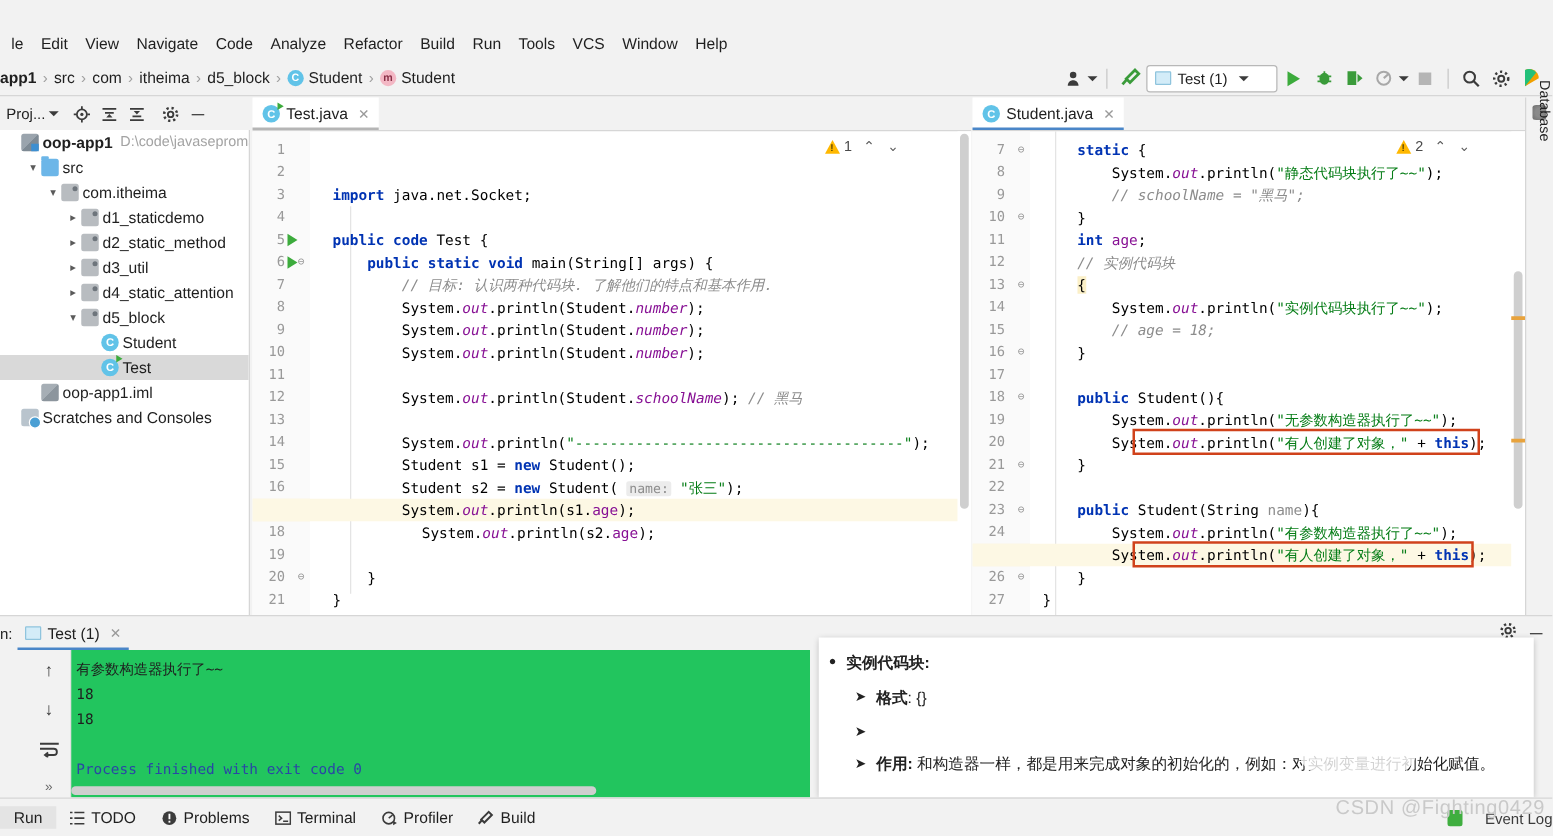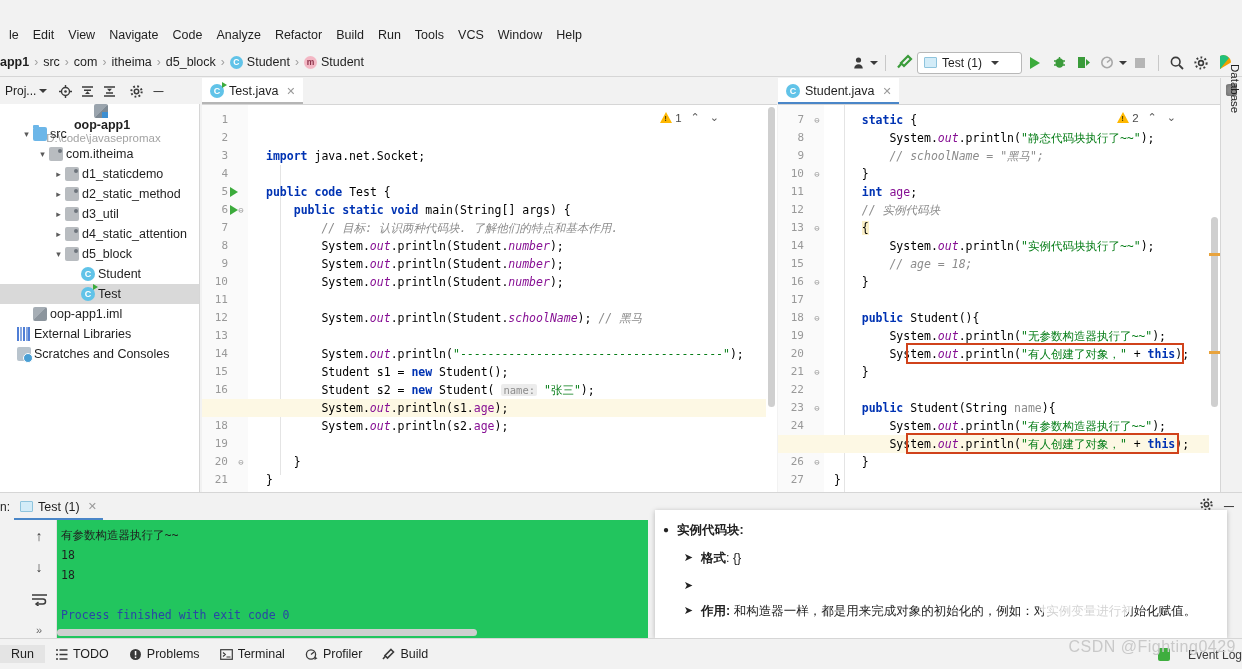--- a/index.html
+++ b/index.html
@@ -407,21 +407,21 @@
     <span class="th-ico" style="margin-left:7px">
       <svg width="15" height="15" viewBox="0 0 15 15">
           <circle cx="7.5" cy="7.5" r="2.2" fill="none" stroke="#3b3b3b" stroke-width="1.5"></circle>
           <circle cx="7.5" cy="7.5" r="5.2" fill="none" stroke="#3b3b3b" stroke-width="2" stroke-dasharray="1.8 2.3"></circle>
         </svg>
     </span>
     <span class="th-ico" style="font-size:14px;color:#3b3b3b">─</span>
   </div>
 
   <div class="tree" id="tree">
-      <div class="tn" style="padding-left: 4px; flex-direction: column;">
+      <div class="tn" style="padding-left: 4px;">
         <span class="tn-arrow"></span>
         <span class="ico module"></span>
         <span class="tn-label" style="font-weight: bold;">oop-app1</span>
         <span class="tn-sub">D:\code\javasepromax</span>
       </div>
       <div class="tn" style="padding-left: 20px;">
         <span class="tn-arrow">▾</span>
         <span class="ico folder-src"></span>
         <span class="tn-label">src</span>
       </div>
@@ -462,25 +462,20 @@
       </div>
       <div class="tn sel" style="padding-left: 68px;">
         <span class="tn-arrow"></span>
         <span class="ico cls-c run">C</span>
         <span class="tn-label">Test</span>
       </div>
       <div class="tn" style="padding-left: 20px;">
         <span class="tn-arrow"></span>
         <span class="ico iml"></span>
         <span class="tn-label">oop-app1.iml</span>
-      </div>
-      <div class="tn" style="padding-left: 4px;">
-        <span class="tn-arrow"></span>
-        <span class="ico libs"></span>
-        <span class="tn-label">External Libraries</span>
       </div>
       <div class="tn" style="padding-left: 4px;">
         <span class="tn-arrow"></span>
         <span class="ico scratch"></span>
         <span class="tn-label">Scratches and Consoles</span>
       </div>
     </div>
 
   <div class="ed-tabbar" style="left:202px; width:575px;">
     <div class="ed-tab">
@@ -536,21 +531,21 @@
         <div class="ln" style="top: 132px; left: 18px;">        <span class="t">System.</span><span class="f">out</span><span class="t">.println(Student.</span><span class="f">number</span><span class="t">);</span></div>
         <div class="ln" style="top: 150px; left: 18px;">        <span class="t">System.</span><span class="f">out</span><span class="t">.println(Student.</span><span class="f">number</span><span class="t">);</span></div>
         <div class="ln" style="top: 168px; left: 18px;">        <span class="t">System.</span><span class="f">out</span><span class="t">.println(Student.</span><span class="f">number</span><span class="t">);</span></div>
         <div class="ln" style="top: 186px; left: 18px;"></div>
         <div class="ln" style="top: 204px; left: 18px;">        <span class="t">System.</span><span class="f">out</span><span class="t">.println(Student.</span><span class="f">schoolName</span><span class="t">);</span> <span class="c">// 黑马</span></div>
         <div class="ln" style="top: 222px; left: 18px;"></div>
         <div class="ln" style="top: 240px; left: 18px;">        <span class="t">System.</span><span class="f">out</span><span class="t">.println(</span><span class="s">"--------------------------------------"</span><span class="t">);</span></div>
         <div class="ln" style="top: 258px; left: 18px;">        <span class="t">Student s1 = </span><span class="k">new</span><span class="t"> Student();</span></div>
         <div class="ln" style="top: 276px; left: 18px;">        <span class="t">Student s2 = </span><span class="k">new</span><span class="t"> Student( </span><span class="hint">name:</span> <span class="s">"张三"</span><span class="t">);</span></div>
         <div class="ln" style="top: 294px; left: 18px;">        <span class="t">System.</span><span class="f">out</span><span class="t">.println(s1.</span><span class="fi">age</span><span class="t">);</span></div>
-        <div class="ln" style="top: 312px; left: 18px;">        <span class="t">System.</span><span class="f">out</span><span class="t">.println(s2.</span><span class="fi">age</span><span class="t">);</span></div>
+        <div class="ln" style="top: 312px; left: 34px;">        <span class="t">System.</span><span class="f">out</span><span class="t">.println(s2.</span><span class="fi">age</span><span class="t">);</span></div>
         <div class="ln" style="top: 330px; left: 18px;"></div>
         <div class="ln" style="top: 348px; left: 18px;">    <span class="t">}</span></div>
         <div class="ln" style="top: 366px; left: 18px;"><span class="t">}</span></div>
         <div class="ln" style="top: 384px; left: 18px;"></div>
       </div>
     <div class="warn-chip" style="right:58px; top:6px;">
       <span class="warn-tri"></span>
       <span>1</span>
       <span class="chev" style="margin-left:6px">⌃</span>
       <span class="chev" style="margin-left:7px">⌄</span>

